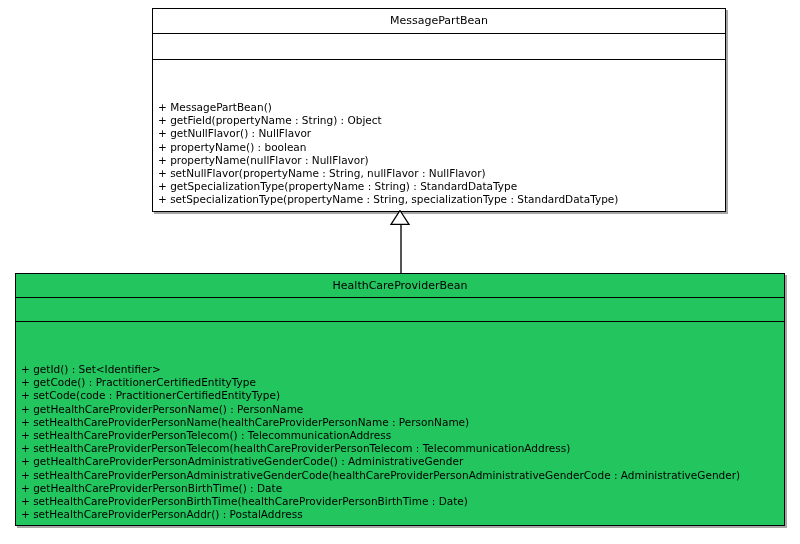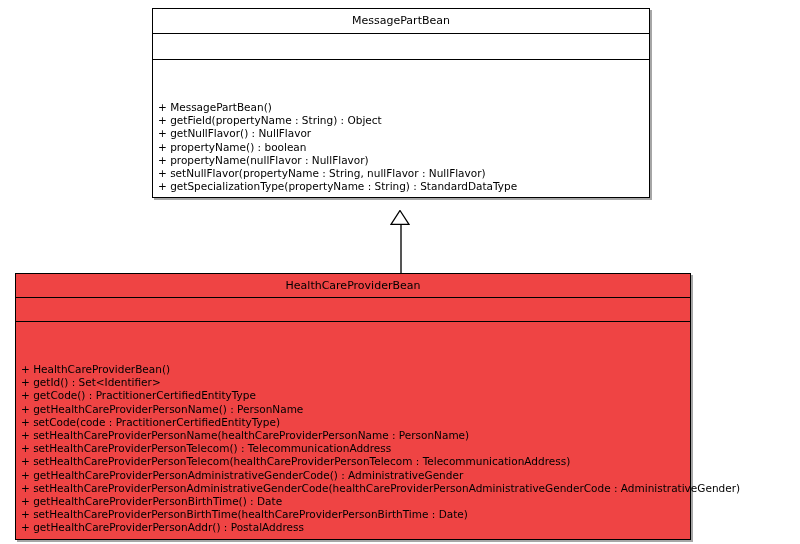--- a/index.html
+++ b/index.html
@@ -55,34 +55,34 @@
     line-height: 13.2px;
     color: #000000;
     white-space: nowrap;
     letter-spacing: 0px;
   }
 
   
   #class-message-part-bean {
     left: 152px;
     top: 8px;
-    width: 498px;
+    width: 574px;
     background: #ffffff;
   }
   #class-message-part-bean .attributes {
     height: 26px;
     padding: 0;
   }
 
   
   #class-health-care-provider-bean {
     left: 15px;
     top: 273px;
-    width: 676px;
-    background: #ef4444;
+    width: 770px;
+    background: #22c55e;
   }
   #class-health-care-provider-bean .class-name {
     padding: 5px 4px 5px 4px;
   }
   #class-health-care-provider-bean .attributes {
     height: 24px;
     padding: 0;
   }
 
   
@@ -121,46 +121,46 @@
     <div class="compartment attributes"></div>
 
     <div class="compartment operations">
       <div class="member-line">+ MessagePartBean()</div>
       <div class="member-line">+ getField(propertyName : String) : Object</div>
       <div class="member-line">+ getNullFlavor() : NullFlavor</div>
       <div class="member-line">+ propertyName() : boolean</div>
       <div class="member-line">+ propertyName(nullFlavor : NullFlavor)</div>
       <div class="member-line">+ setNullFlavor(propertyName : String, nullFlavor : NullFlavor)</div>
       <div class="member-line">+ getSpecializationType(propertyName : String) : StandardDataType</div>
+      <div class="member-line">+ setSpecializationType(propertyName : String, specializationType : StandardDataType)</div>
     </div>
   </div>
 
   <div class="generalization">
     <div class="gen-line"></div>
     <svg class="gen-arrow-outline" viewBox="0 0 20 15">
       <polygon points="10,0.5 19,14.5 1,14.5" fill="#ffffff" stroke="#000000" stroke-width="1.3"></polygon>
     </svg>
   </div>
 
   <div id="class-health-care-provider-bean" class="uml-class">
 
     <div class="compartment class-name">HealthCareProviderBean</div>
 
     <div class="compartment attributes"></div>
 
     <div class="compartment operations">
-      <div class="member-line">+ HealthCareProviderBean()</div>
       <div class="member-line">+ getId() : Set&lt;Identifier&gt;</div>
       <div class="member-line">+ getCode() : PractitionerCertifiedEntityType</div>
+      <div class="member-line">+ setCode(code : PractitionerCertifiedEntityType)</div>
       <div class="member-line">+ getHealthCareProviderPersonName() : PersonName</div>
-      <div class="member-line">+ setCode(code : PractitionerCertifiedEntityType)</div>
       <div class="member-line">+ setHealthCareProviderPersonName(healthCareProviderPersonName : PersonName)</div>
       <div class="member-line">+ setHealthCareProviderPersonTelecom() : TelecommunicationAddress</div>
       <div class="member-line">+ setHealthCareProviderPersonTelecom(healthCareProviderPersonTelecom : TelecommunicationAddress)</div>
       <div class="member-line">+ getHealthCareProviderPersonAdministrativeGenderCode() : AdministrativeGender</div>
       <div class="member-line">+ setHealthCareProviderPersonAdministrativeGenderCode(healthCareProviderPersonAdministrativeGenderCode : AdministrativeGender)</div>
       <div class="member-line">+ getHealthCareProviderPersonBirthTime() : Date</div>
       <div class="member-line">+ setHealthCareProviderPersonBirthTime(healthCareProviderPersonBirthTime : Date)</div>
-      <div class="member-line">+ getHealthCareProviderPersonAddr() : PostalAddress</div>
+      <div class="member-line">+ setHealthCareProviderPersonAddr() : PostalAddress</div>
     </div>
   </div>
 
 </div>
 
 </body></html>

